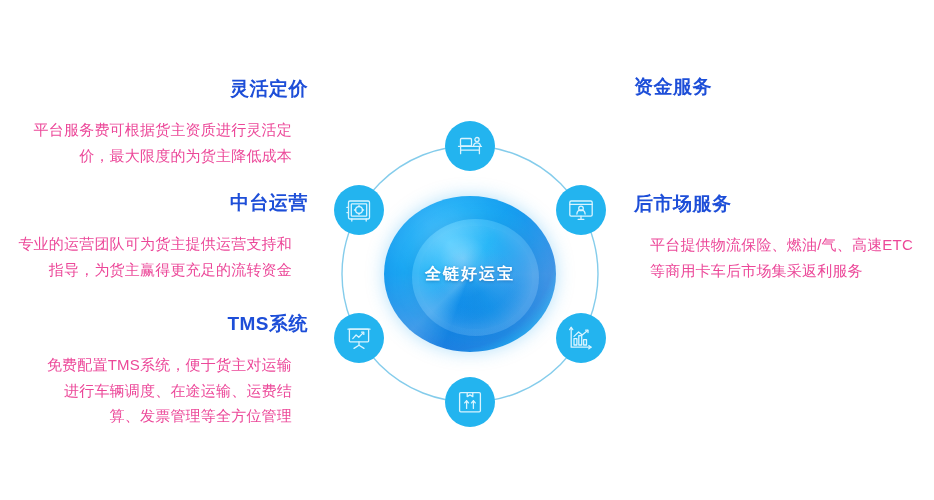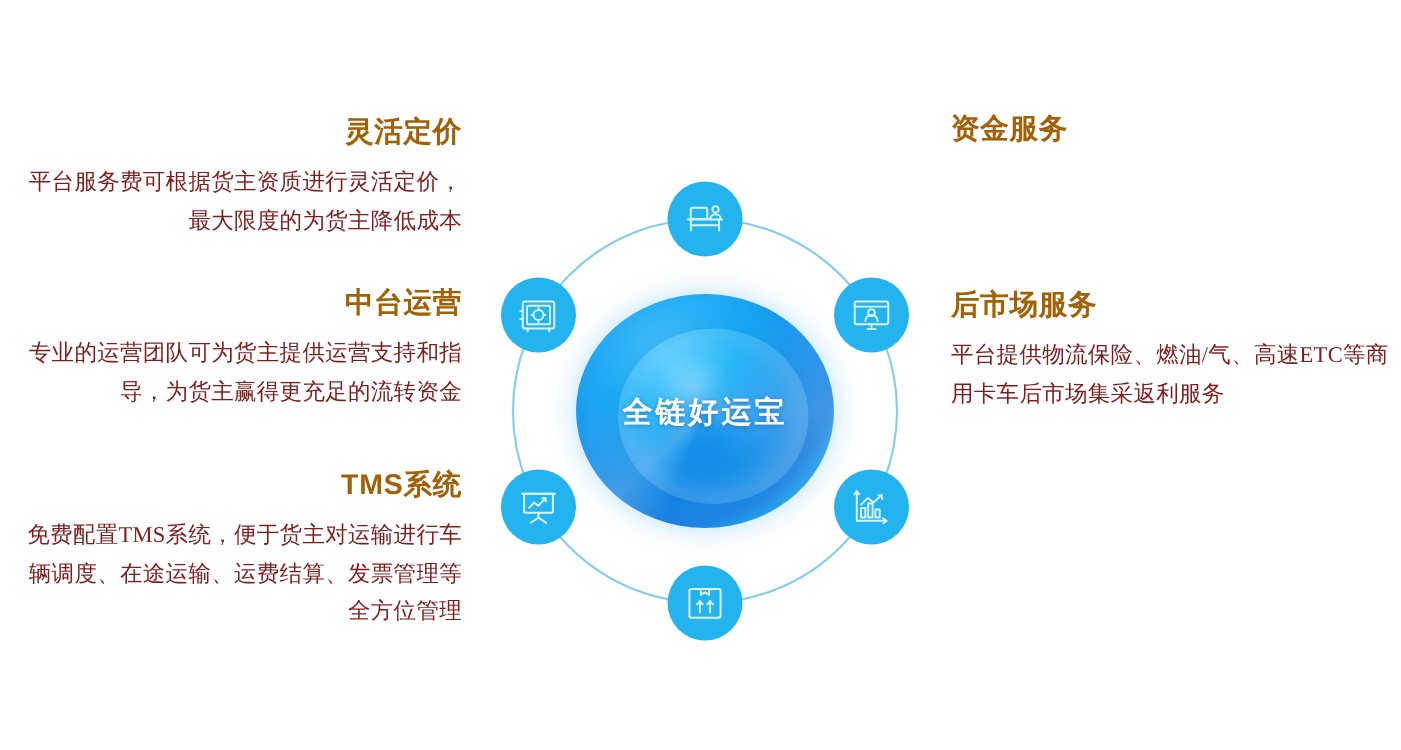--- a/index.html
+++ b/index.html
@@ -21,32 +21,31 @@
   }
 
   
   .block {
     position: absolute;
     width: 300px;
   }
   .block .heading {
     font-size: 19px;
     font-weight: bold;
-    color: #a16207;
+    color: #1d4ed8;
     letter-spacing: 0.5px;
     margin: 0 0 9px 0;
     line-height: 1.2;
   }
   .block .body {
     font-size: 15px;
-    color: #7f1d1d;
+    color: #ec4899;
     line-height: 1.72;
-    margin: 0;
+    margin: 16px;
     letter-spacing: 0.2px;
-    font-family: Liberation Serif, serif;
   }
   .block.left  { text-align: right; }
   .block.right { text-align: left; }
 
   .b-flexible-pricing { left: 8px;   top: 78px; }
   .b-midend-ops       { left: 2px;   top: 192px; width: 306px; }
   .b-tms              { left: 18px;  top: 313px; width: 290px; }
 
   .b-fund-service     { left: 634px; top: 76px; }
   .b-aftermarket      { left: 634px; top: 193px; width: 306px; }
@@ -117,21 +116,21 @@
     border-radius: 50%;
     border: 7px solid rgba(255,255,255,0.13);
     box-shadow:
       inset 0 0 22px rgba(255,255,255,0.22),
       0 0 16px rgba(20,110,200,0.30);
   }
   .core-label {
     position: relative;
     z-index: 3;
     color: #ffffff;
-    font-size: 20px;
+    font-size: 16px;
     font-weight: bold;
     letter-spacing: 2px;
     text-shadow: 0 1px 3px rgba(10,70,140,0.45);
     white-space: nowrap;
   }
 
   
   .node {
     position: absolute;
     width: 50px;

